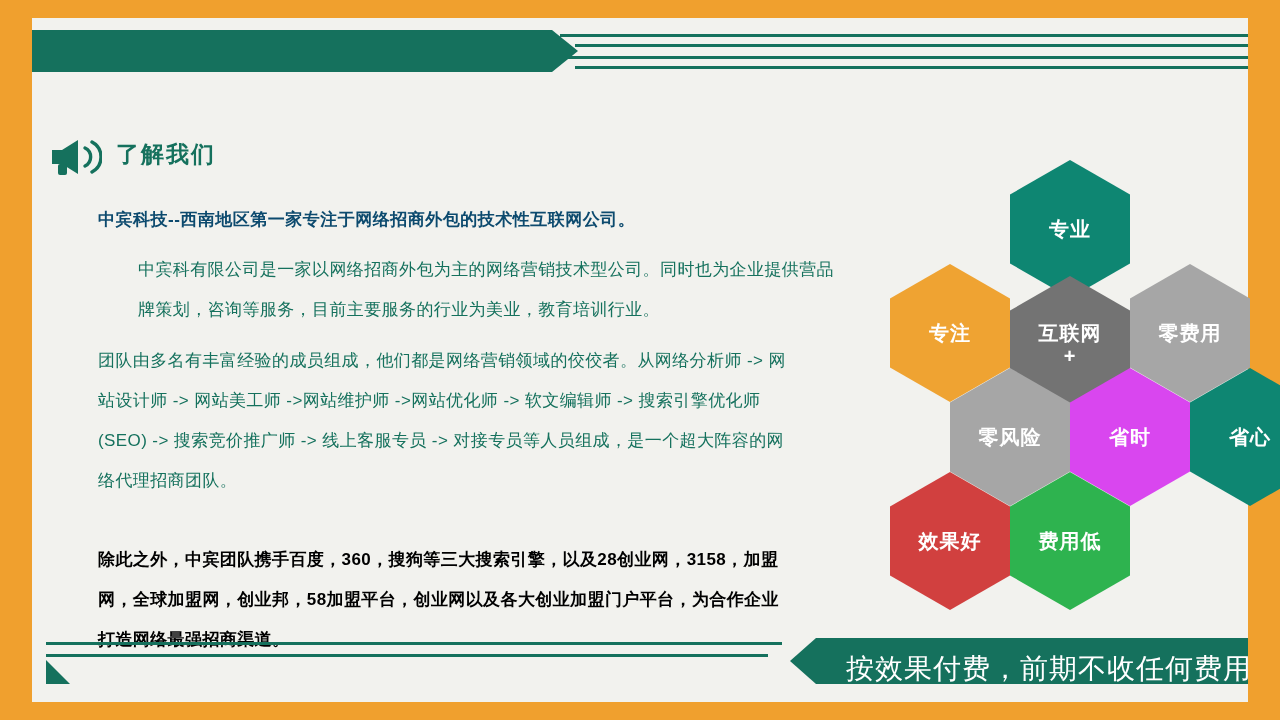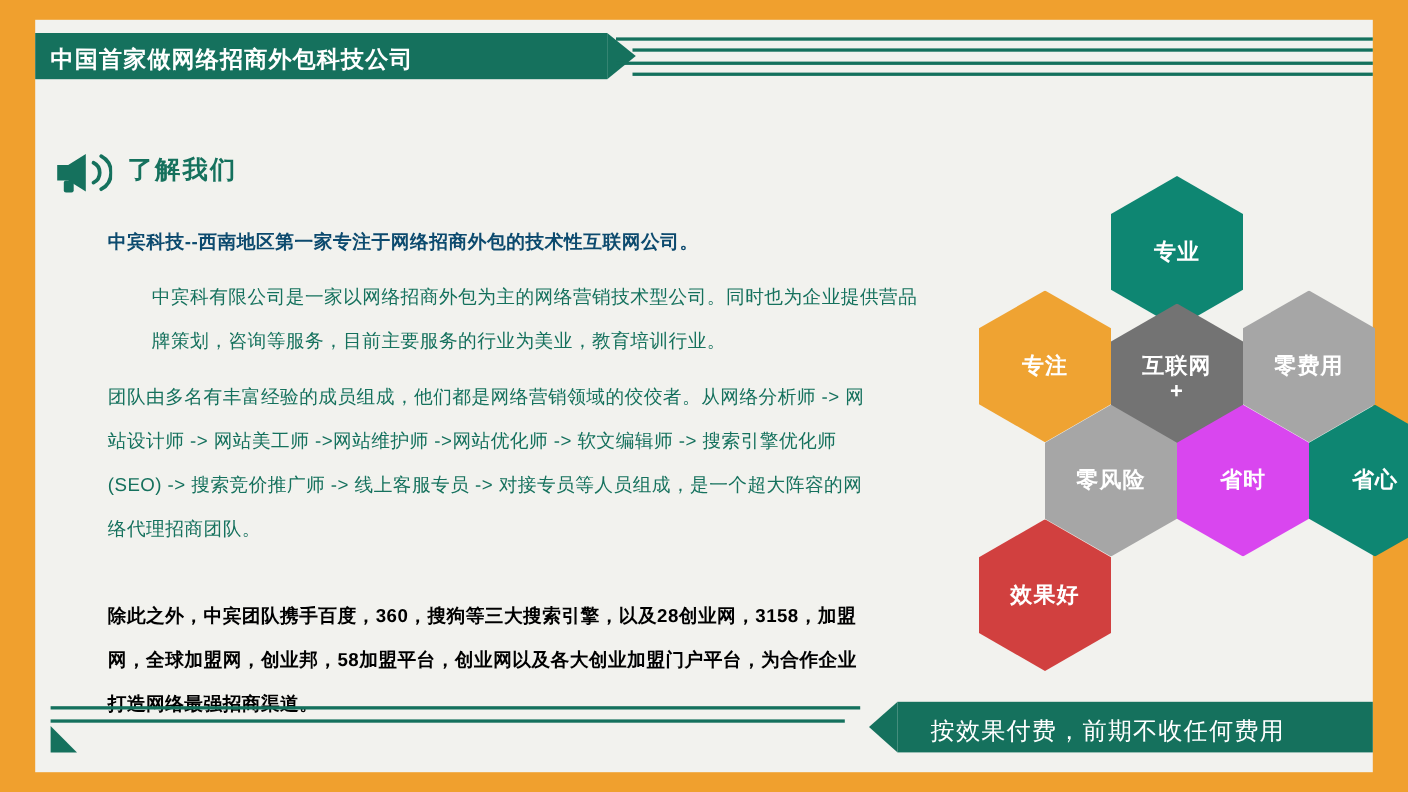--- a/index.html
+++ b/index.html
@@ -135,21 +135,21 @@
     position: absolute;
     left: 790px; top: 638px;
     width: 0; height: 0;
     border-top: 23px solid transparent;
     border-bottom: 23px solid transparent;
     border-right: 26px solid #15715D;
   }
   .bottom-text {
     position: absolute;
     left: 846px; top: 650px;
-    font-size: 22px;
+    font-size: 28px;
     color: #FFFFFF;
     font-weight: normal;
     letter-spacing: 1px;
     white-space: nowrap;
   }
   .bottom-line {
     position: absolute;
     background: #15715D;
     height: 3px;
   }
@@ -165,21 +165,20 @@
 </style>
 </head>
 <body>
 
 <div id="slide">
 
   <div class="panel"></div>
 
   <div class="header-bar"></div>
   <div class="header-bar-arrow"></div>
-  <div class="header-title">中国首家做网络招商外包科技公司</div>
   <div class="header-line l1"></div>
   <div class="header-line l2"></div>
   <div class="header-line l3"></div>
   <div class="header-line l4"></div>
 
   <div class="megaphone">
     <svg width="54" height="38" viewBox="0 0 54 38">
       <path d="M4 12 L4 26 L14 26 L30 36 L30 2 L14 12 Z" fill="#15715D"></path>
       <rect x="10" y="26" width="9" height="11" rx="2" fill="#15715D"></rect>
       <path d="M37 10 A10 10 0 0 1 37 28" stroke="#15715D" stroke-width="3.4" fill="none" stroke-linecap="round"></path>
@@ -212,20 +211,23 @@
       </div>
       <div class="hex" style="left: 240px; top: 208px; background: #d946ef;">
         <span>省时</span>
       </div>
       <div class="hex" style="left: 360px; top: 208px; background: rgb(14, 134, 114);">
         <span>省心</span>
       </div>
       <div class="hex" style="left: 60px; top: 312px; background: rgb(209, 64, 63);">
         <span>效果好</span>
       </div>
+      <div class="hex" style="left: 180px; top: 312px; background: rgb(46, 179, 79);">
+        <span>费用低</span>
+      </div>
     </div>
 
   <div class="bottom-line b1"></div>
   <div class="bottom-line b2"></div>
   <div class="bottom-left-tri"></div>
   <div class="bottom-bar-arrow"></div>
   <div class="bottom-bar"></div>
   <div class="bottom-text">按效果付费，前期不收任何费用</div>
 
 </div>

